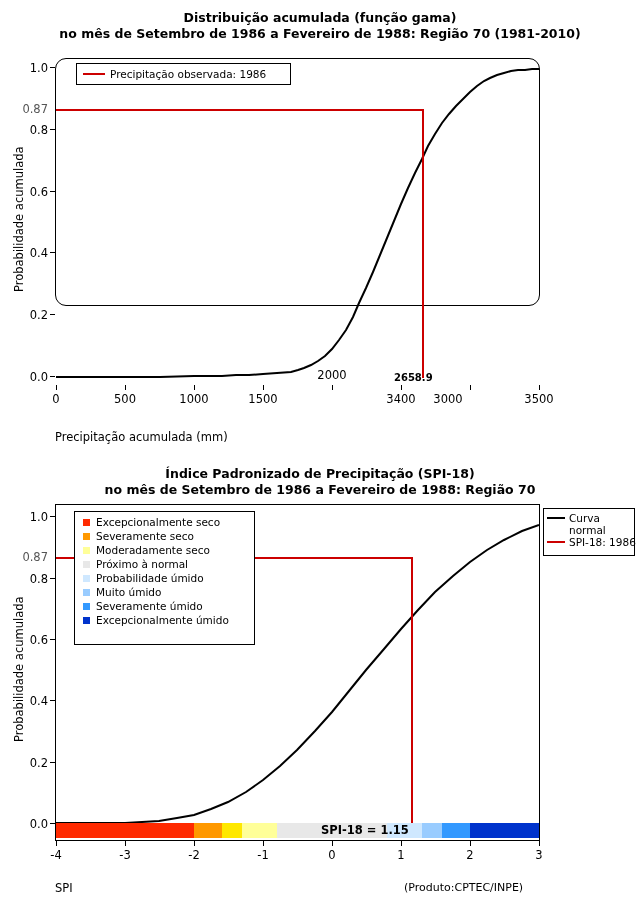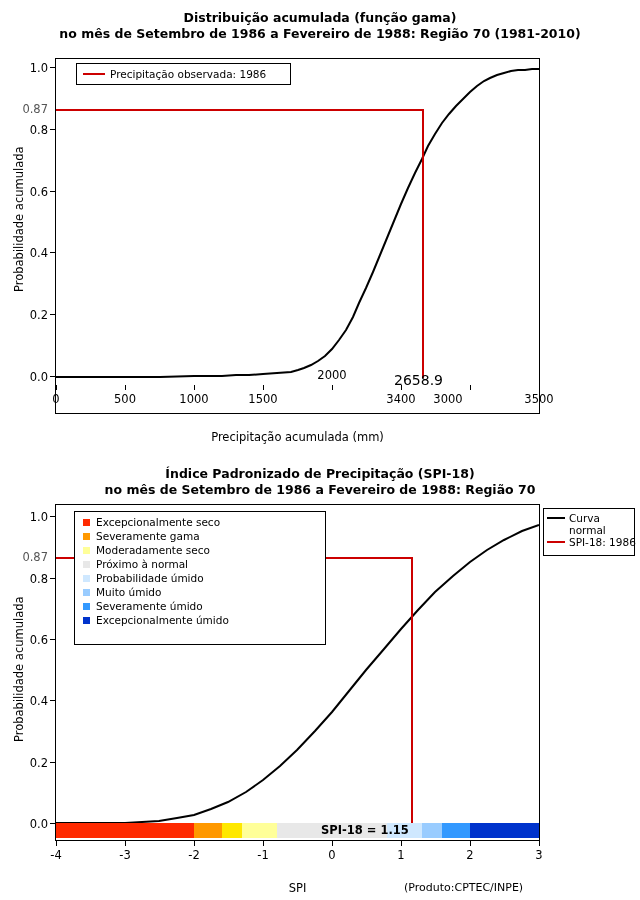--- a/index.html
+++ b/index.html
@@ -44,34 +44,34 @@
     position: absolute;
     border: 1px solid #000000;
     background: #ffffff;
     box-sizing: border-box;
   }
   
   #plot-top {
     left: 55px;
     top: 58px;
     width: 485px;
-    height: 356px;
+    height: 248px;
+    border-radius: 11px;
   }
   
   #plot-bottom {
     left: 55px;
     top: 504px;
     width: 485px;
     height: 337px;
   }
 
   .axis-label {
     position: absolute;
     font-size: 11.5px;
-    text-align: center;
   }
   .ylabel {
     position: absolute;
     font-size: 11.5px;
     transform-origin: 0 0;
     transform: rotate(-90deg);
     white-space: nowrap;
   }
   .tick-label {
     position: absolute;
@@ -117,22 +117,22 @@
     flex: 0 0 7px;
   }
   .legend-text { font-size: 10.5px; }
 
   .red-line {
     position: absolute;
     background: #cc0000;
   }
   .value-label {
     position: absolute;
-    font-size: 14px;
-    font-weight: normal;
+    font-size: 10px;
+    font-weight: bold;
     white-space: nowrap;
   }
   .grey-label {
     position: absolute;
     font-size: 11.5px;
     color: #555555;
     white-space: nowrap;
     text-align: right;
   }
   .spi-bar {
@@ -246,28 +246,28 @@
         <div class="spi-seg" style="width:35px; background:#ffff99;"></div>
         <div class="spi-seg" style="width:110px; background:#e8e8e8;"></div>
         <div class="spi-seg" style="width:35px; background:#cfe8ff;"></div>
         <div class="spi-seg" style="width:20px; background:#99ccff;"></div>
         <div class="spi-seg" style="width:28px; background:#3399ff;"></div>
         <div class="spi-seg" style="width:69px; background:#0033cc;"></div>
       </div>
 
       <div class="spi-annot" style="left:265px; top:318px;">SPI-18 = 1.15</div>
 
-      <div class="legend-box" style="left:18px; top:6px; width:252px; height:134px; padding:3px 2px;">
+      <div class="legend-box" style="left:18px; top:6px; width:181px; height:134px; padding:3px 2px;">
         <div class="legend-row">
           <span class="legend-dot" style="background:#ff2a00;"></span>
           <span class="legend-text">Excepcionalmente seco</span>
         </div>
         <div class="legend-row">
           <span class="legend-dot" style="background:#ff9900;"></span>
-          <span class="legend-text">Severamente gama</span>
+          <span class="legend-text">Severamente seco</span>
         </div>
         <div class="legend-row">
           <span class="legend-dot" style="background:#ffff99;"></span>
           <span class="legend-text">Moderadamente seco</span>
         </div>
         <div class="legend-row">
           <span class="legend-dot" style="background:#e8e8e8;"></span>
           <span class="legend-text">Próximo à normal</span>
         </div>
         <div class="legend-row">

